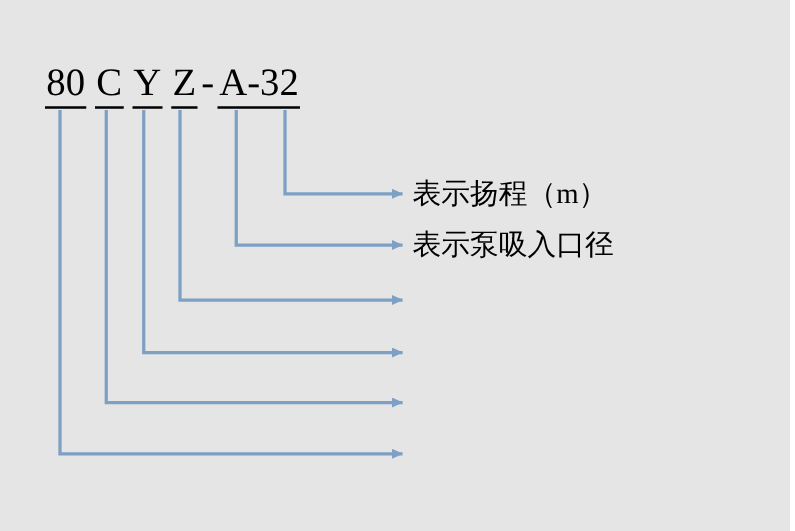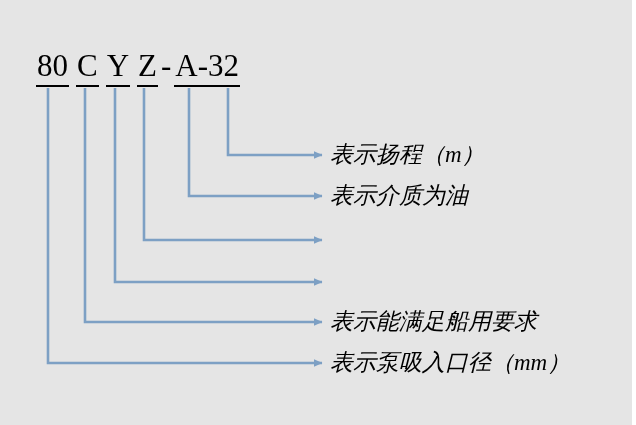--- a/index.html
+++ b/index.html
@@ -52,21 +52,20 @@
   }
 
   
   .label {
     position: absolute;
     white-space: nowrap;
     color: #000000;
     font-family: "Liberation Serif", "DejaVu Serif", serif;
     font-size: 23px;
     line-height: 26px;
-    font-style: italic;
   }
 </style>
 </head>
 <body>
 
 <div id="canvas">
 
   <div class="code-line">
     <span class="code-seg">80</span><span class="code-gap"></span><span class="code-seg">C</span><span class="code-gap"></span><span class="code-seg">Y</span><span class="code-gap"></span><span class="code-seg">Z</span><span class="code-dash">-</span><span class="code-seg">A-32</span>
   </div>
@@ -88,17 +87,15 @@
 
       <path d="M115,88 L115,282 L322,282" marker-end="url(#arrow)"></path>
 
       <path d="M85,88 L85,322 L322,322" marker-end="url(#arrow)"></path>
 
       <path d="M48,88 L48,363 L322,363" marker-end="url(#arrow)"></path>
     </g>
   </svg>
 
   <div class="label" style="left:330px; top:142px;">表示扬程（m）</div>
-  <div class="label" style="left:330px; top:183px;">表示介质为油</div>
-  <div class="label" style="left:330px; top:309px;">表示能满足船用要求</div>
-  <div class="label" style="left:330px; top:350px;">表示泵吸入口径（mm）</div>
+  <div class="label" style="left:330px; top:183px;">表示泵吸入口径</div>
 
 </div>
 
 </body></html>

